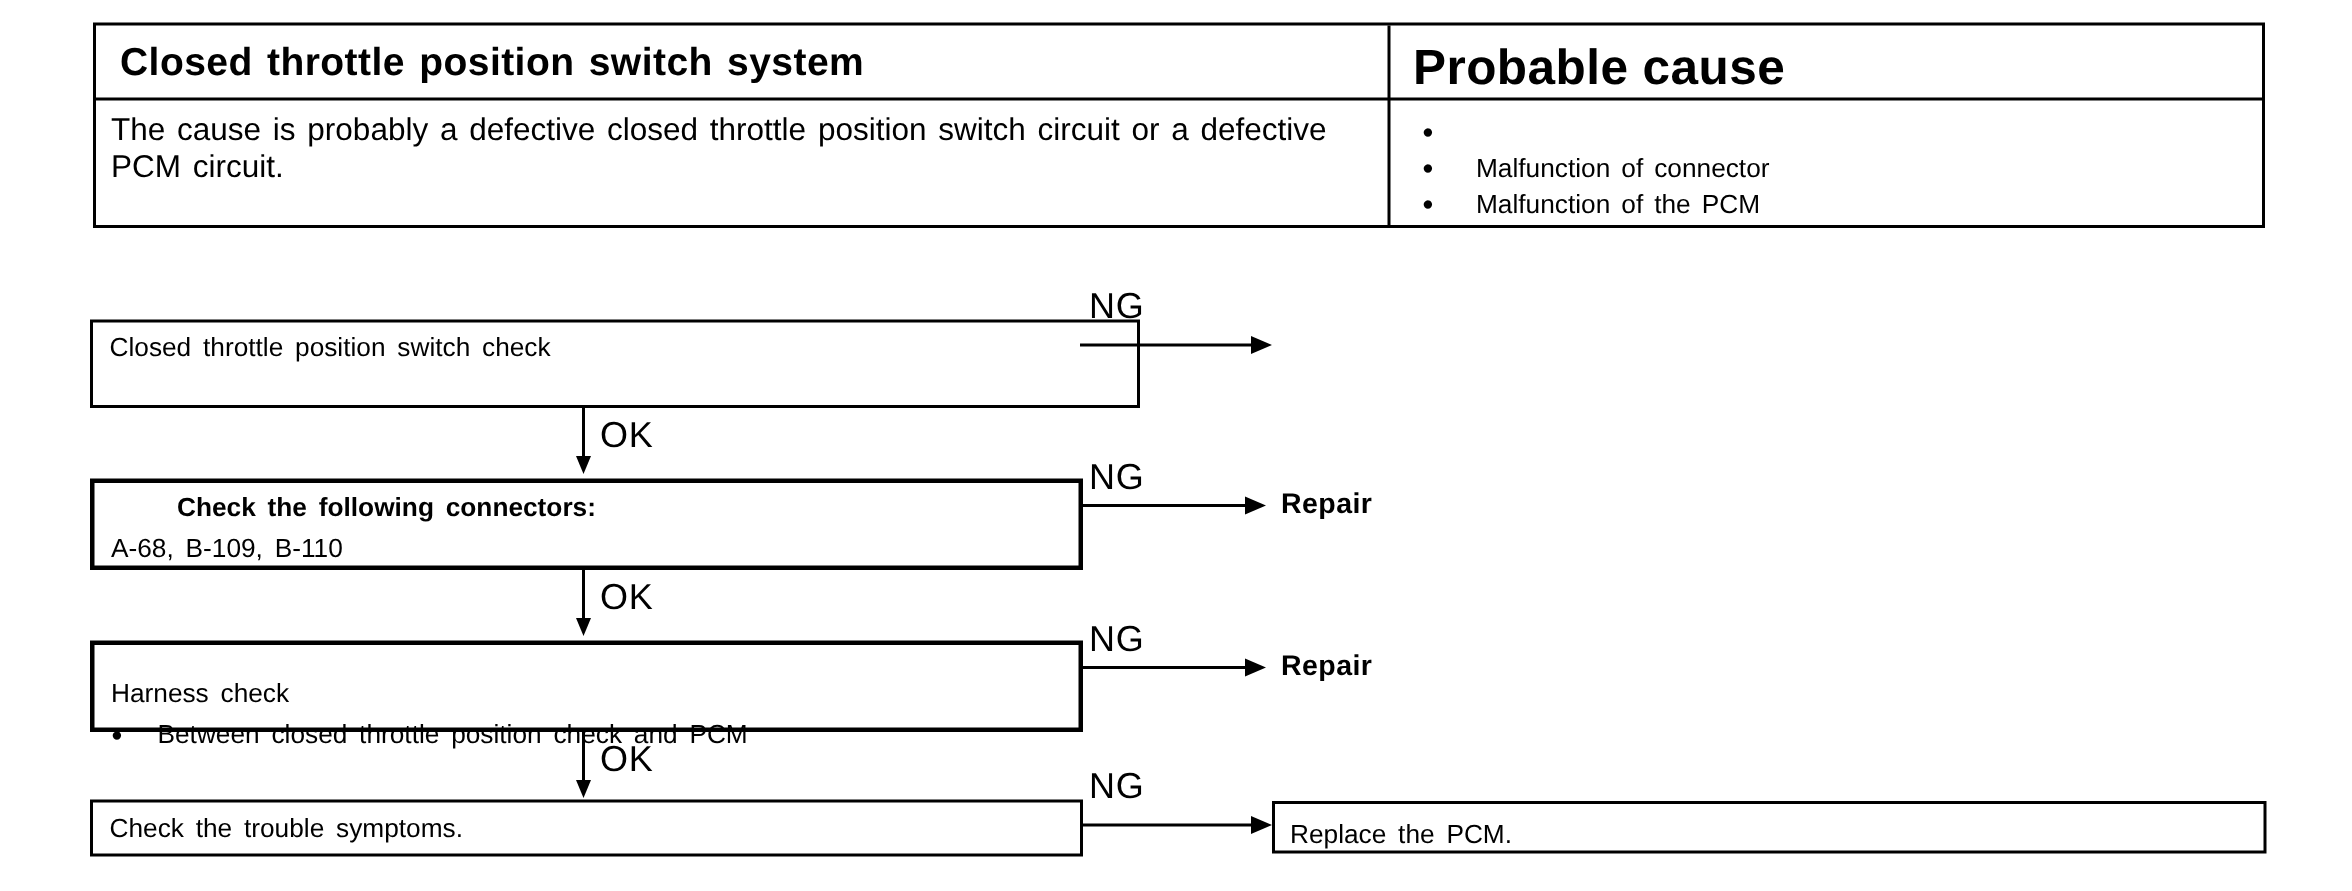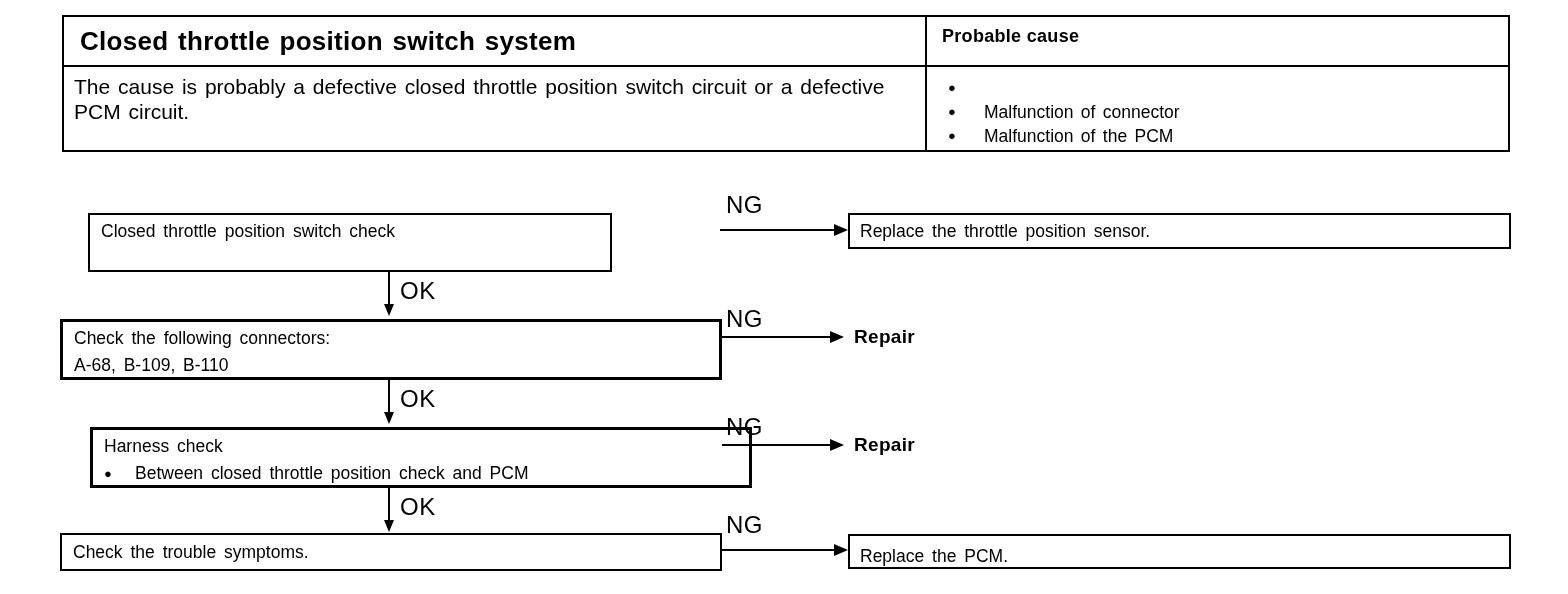--- a/index.html
+++ b/index.html
@@ -29,21 +29,21 @@
     position: absolute; left: 0; right: 0; top: 48px;
     height: 2px; background: #000;
   }
   .tbl-header-left {
     position: absolute; left: 16px; top: 9px;
     font-size: 26px; font-weight: bold; letter-spacing: 0.3px; word-spacing: 2px;
     white-space: nowrap;
   }
   .tbl-header-right {
     position: absolute; left: 878px; top: 9px;
-    font-size: 18px; font-weight: bold; letter-spacing: 0.3px;
+    font-size: 33px; font-weight: bold; letter-spacing: 0.3px;
     white-space: nowrap;
   }
   .tbl-body-left {
     position: absolute; left: 10px; top: 57px; width: 840px;
     font-size: 21px; line-height: 25px; word-spacing: 2px;
   }
   .tbl-body-right {
     position: absolute; left: 884px; top: 59px; width: 550px;
     font-size: 17.5px; line-height: 24px; word-spacing: 2.5px;
   }
@@ -52,27 +52,27 @@
 
   
   .box {
     position: absolute;
     background: #fff;
     border: 2px solid #000;
     box-sizing: border-box;
     font-size: 17.5px;
     word-spacing: 3px;
   }
-  .step1 { left: 60px; top: 213px; width: 524px; height: 59px; padding: 6px 11px; margin-left: 28px; }
+  .step1 { left: 60px; top: 213px; width: 700px; height: 59px; padding: 6px 11px; }
   .step2 { left: 60px; top: 319px; width: 662px; height: 61px; padding: 3px 11px; line-height: 27px; border-width: 3px; }
-  .step3 { left: 60px; top: 427px; width: 662px; height: 61px; padding: 3px 11px; line-height: 27px; border-width: 3px; margin-left: 30px; }
+  .step3 { left: 60px; top: 427px; width: 662px; height: 61px; padding: 19px 11px; line-height: 27px; border-width: 3px; }
   .step4 { left: 60px; top: 533px; width: 662px; height: 38px; display: flex; align-items: center; padding: 0 11px; }
   .result1 { left: 848px; top: 213px; width: 663px; height: 36px; display: flex; align-items: center; padding: 0 10px; }
   .result4 { left: 848px; top: 534px; width: 663px; height: 35px; display: flex; align-items: flex-end; padding: 0 10px; }
-  .bold-line { font-weight: normal; }
+  .bold-line { font-weight: bold; margin-left: 44px; }
   .bullet-line { display: flex; }
   .bullet-line .flow-bullet { width: 31px; flex: 0 0 31px; font-size: 13px; }
 
   
   .hline { position: absolute; height: 2px; background: #000; }
   .vline { position: absolute; width: 2px; background: #000; }
   .arrow-right {
     position: absolute; width: 0; height: 0;
     border-top: 6px solid transparent;
     border-bottom: 6px solid transparent;
@@ -120,23 +120,20 @@
       </div>
     </div>
   </div>
 
   <div class="box step1">
     <span>Closed throttle position switch check</span>
   </div>
   <div class="lbl" style="left:726px; top:191px;">NG</div>
   <div class="hline" style="left:720px; top:229px; width:114px;"></div>
   <div class="arrow-right" style="left:834px; top:224px;"></div>
-  <div class="box result1">
-    <span>Replace the throttle position sensor.</span>
-  </div>
 
   <div class="vline" style="left:388px; top:272px; height:34px;"></div>
   <div class="arrow-down" style="left:384px; top:304px;"></div>
   <div class="lbl" style="left:400px; top:277px;">OK</div>
 
   <div class="box step2">
     <div class="bold-line">Check the following connectors:</div>
     <div>A-68, B-109, B-110</div>
   </div>
   <div class="lbl" style="left:726px; top:305px;">NG</div>

